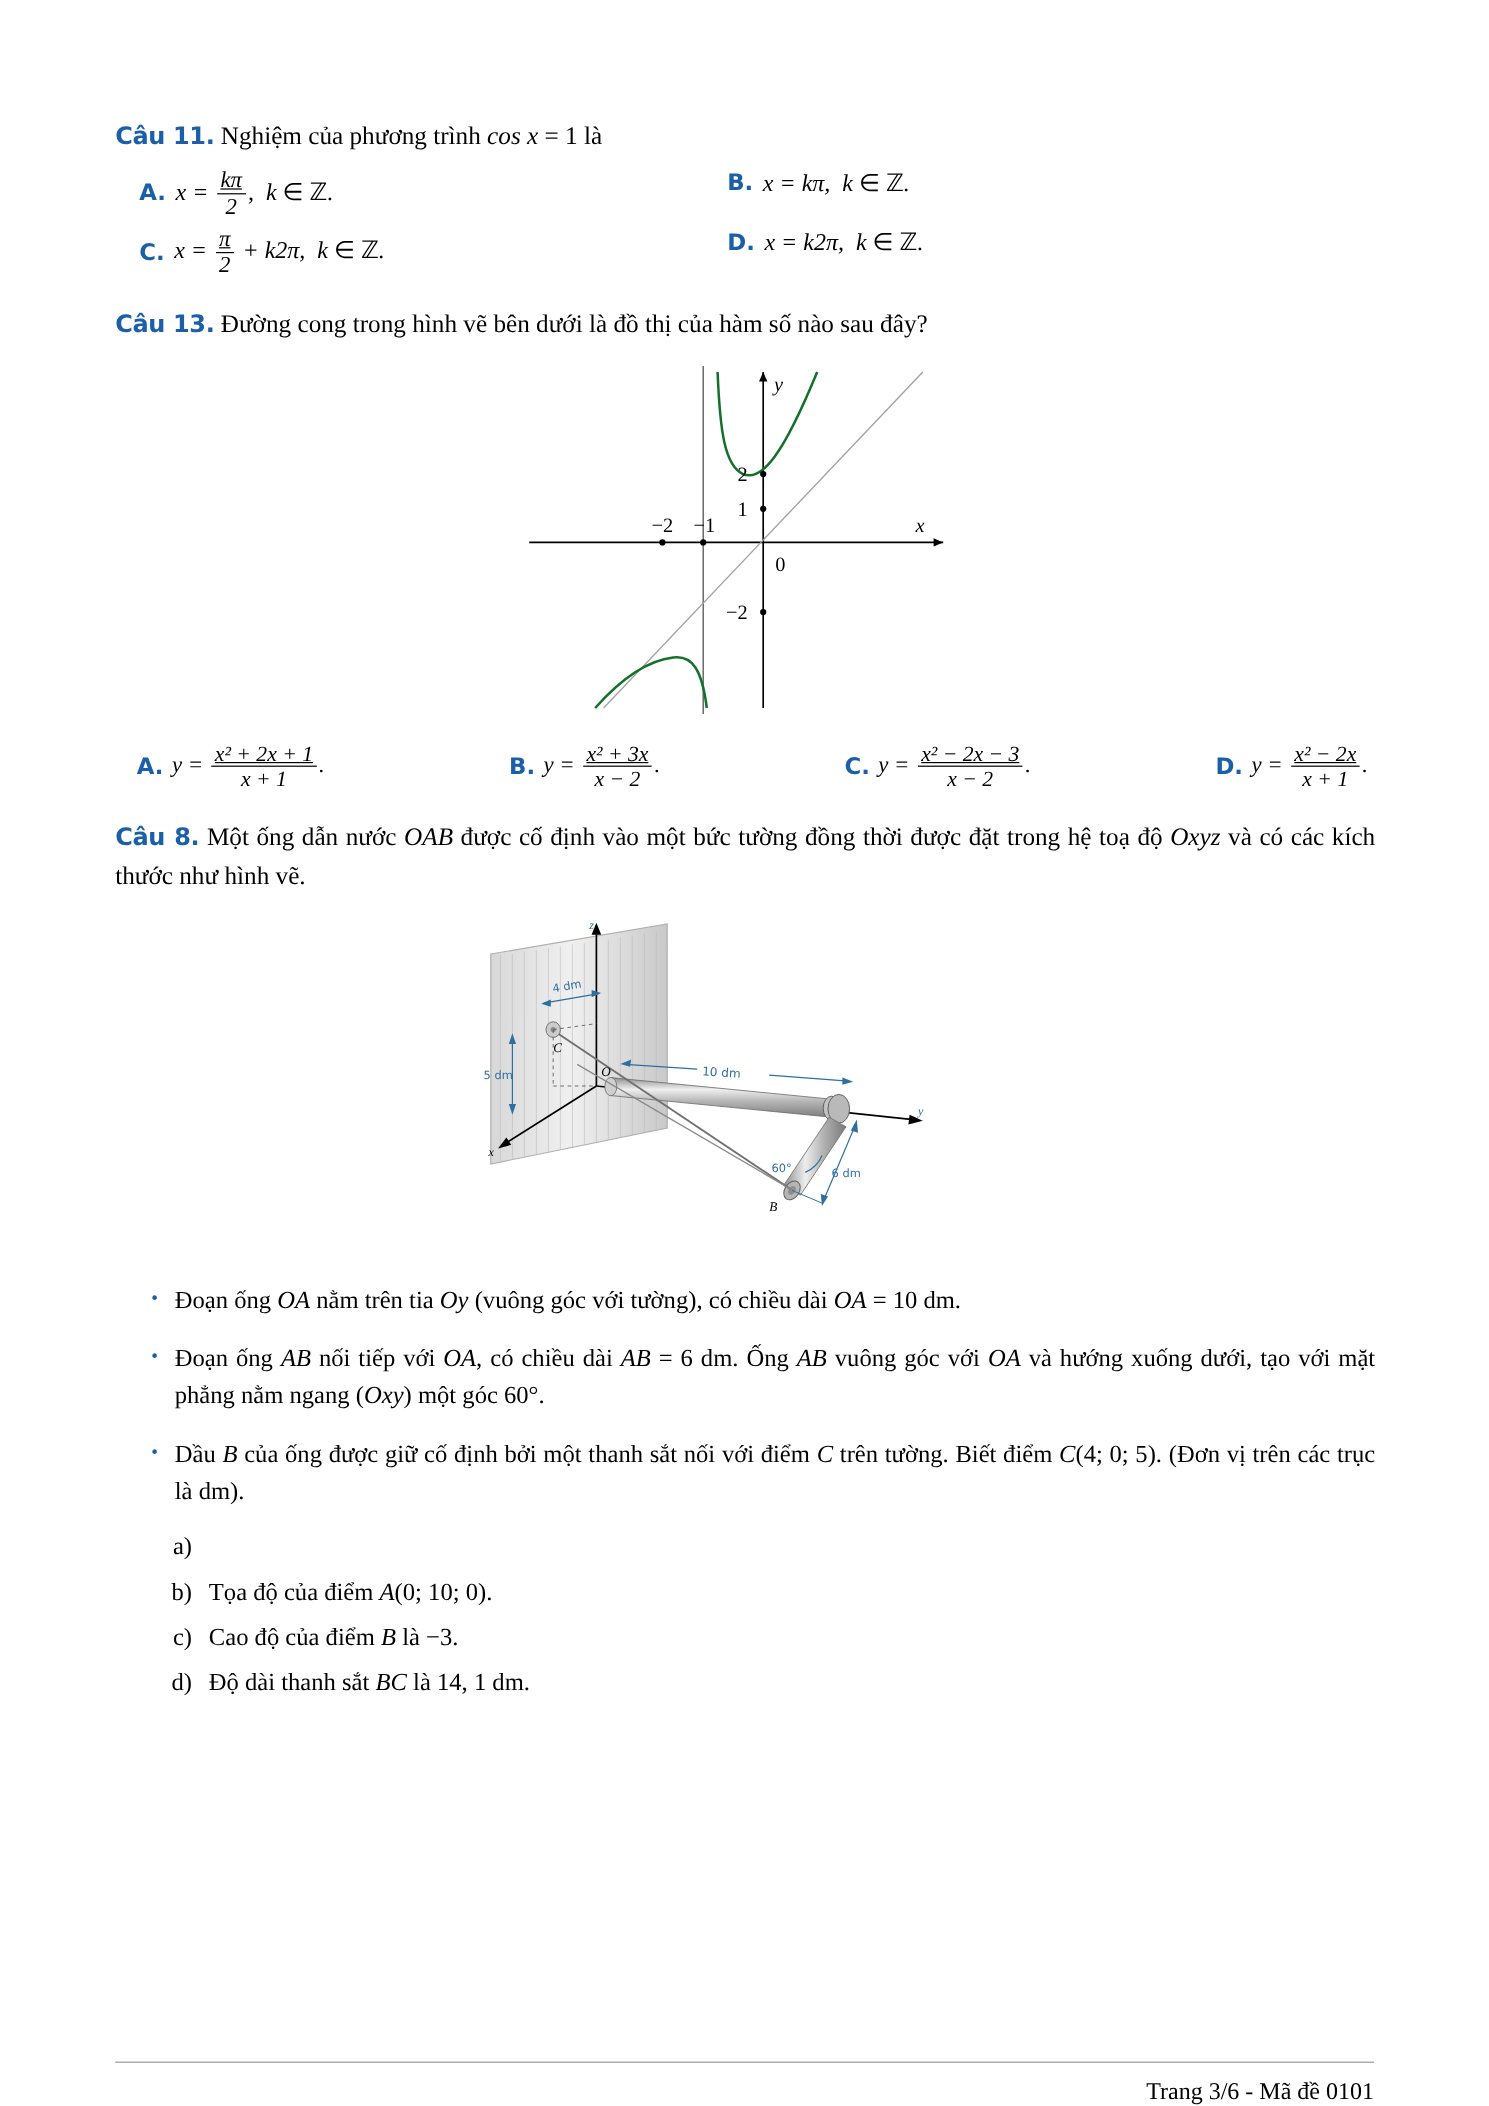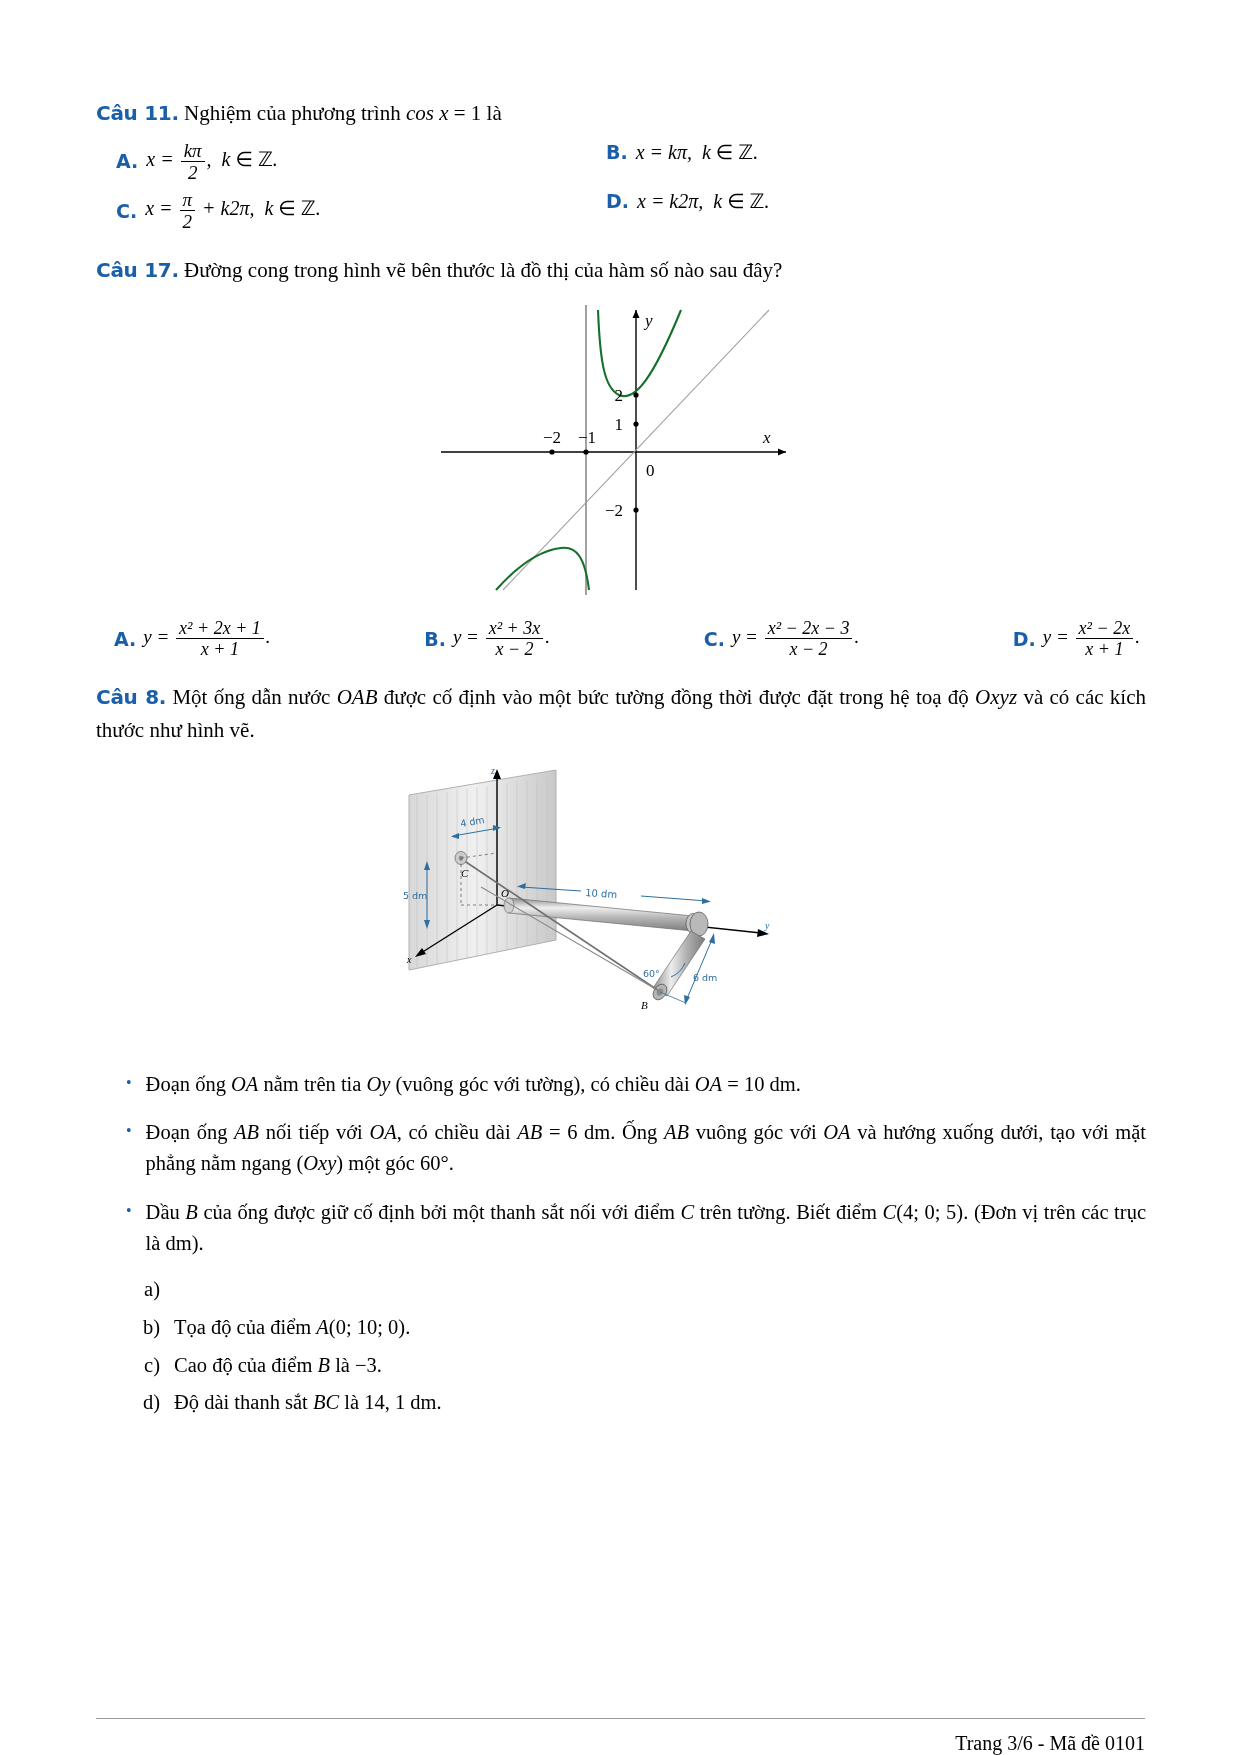--- a/index.html
+++ b/index.html
@@ -55,20 +55,21 @@
     display: inline-block;
     vertical-align: middle;
     text-align: center;
     font-size: 0.95em;
     line-height: 1.12;
     margin: 0 2px;
   }
   .frac .num {
     display: block;
     padding: 0 3px;
+    text-decoration: underline;
   }
   .frac .den {
     display: block;
     border-top: 1px solid #000;
     padding: 0 3px;
   }
   .answers-11 {
     margin-top: 10px;
     margin-left: 20px;
     position: relative;
@@ -214,22 +215,22 @@
         <div class="ans-cell">
           <span class="opt-label">D.</span>
           <span class="math">
             x = k2π,&nbsp; k <span class="up">∈ ℤ</span>.
           </span>
         </div>
       </div>
     </div>
 
     <div class="q-line q12">
-      <span class="q-label">Câu 17.</span>
-      <span>Đường cong trong hình vẽ bên thước là đồ thị của hàm số nào sau đây?</span>
+      <span class="q-label">Câu 13.</span>
+      <span>Đường cong trong hình vẽ bên dưới là đồ thị của hàm số nào sau đây?</span>
     </div>
 
     <div class="fig12">
       <svg width="460" height="300" viewBox="0 0 460 300">
 
         <line x1="195" y1="5" x2="195" y2="295" stroke="#555" stroke-width="1.1"></line>
 
         <line x1="50" y1="152" x2="395" y2="152" stroke="#000" stroke-width="1.4"></line>
         <polygon points="395,152 387,148.5 387,155.5" fill="#000"></polygon>
 

